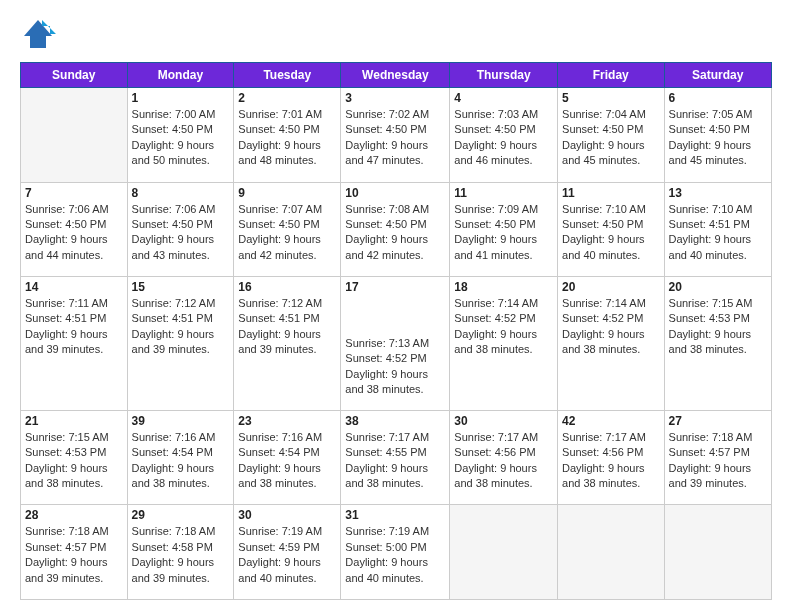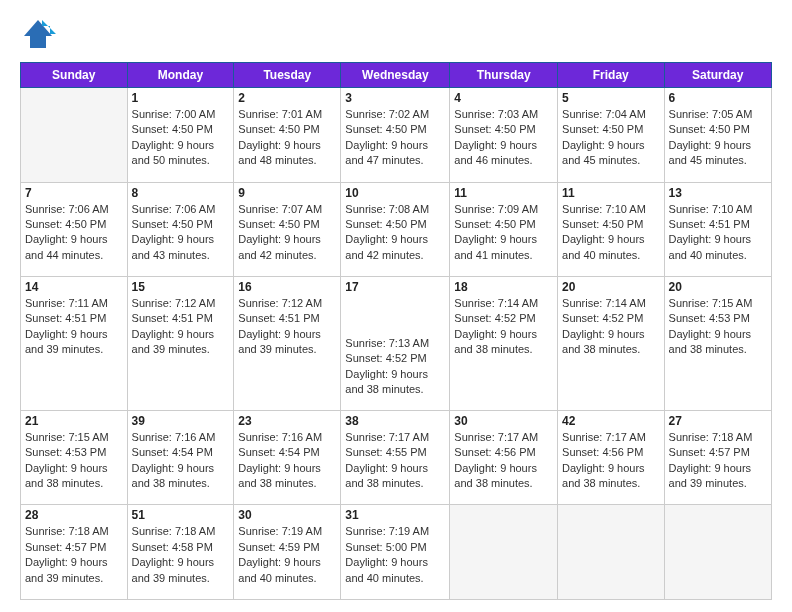--- a/index.html
+++ b/index.html
@@ -334,21 +334,21 @@
         </tr>
         <tr>
           <td>
             <span class="day-num">28</span>
             <div class="day-info" style="white-space: pre-line;">Sunrise: 7:18 AM
 Sunset: 4:57 PM
 Daylight: 9 hours
 and 39 minutes.</div>
           </td>
           <td>
-            <span class="day-num">51</span>
+            <span class="day-num">29</span>
             <div class="day-info" style="white-space: pre-line;">Sunrise: 7:18 AM
 Sunset: 4:58 PM
 Daylight: 9 hours
 and 39 minutes.</div>
           </td>
           <td>
             <span class="day-num">30</span>
             <div class="day-info" style="white-space: pre-line;">Sunrise: 7:19 AM
 Sunset: 4:59 PM
 Daylight: 9 hours

